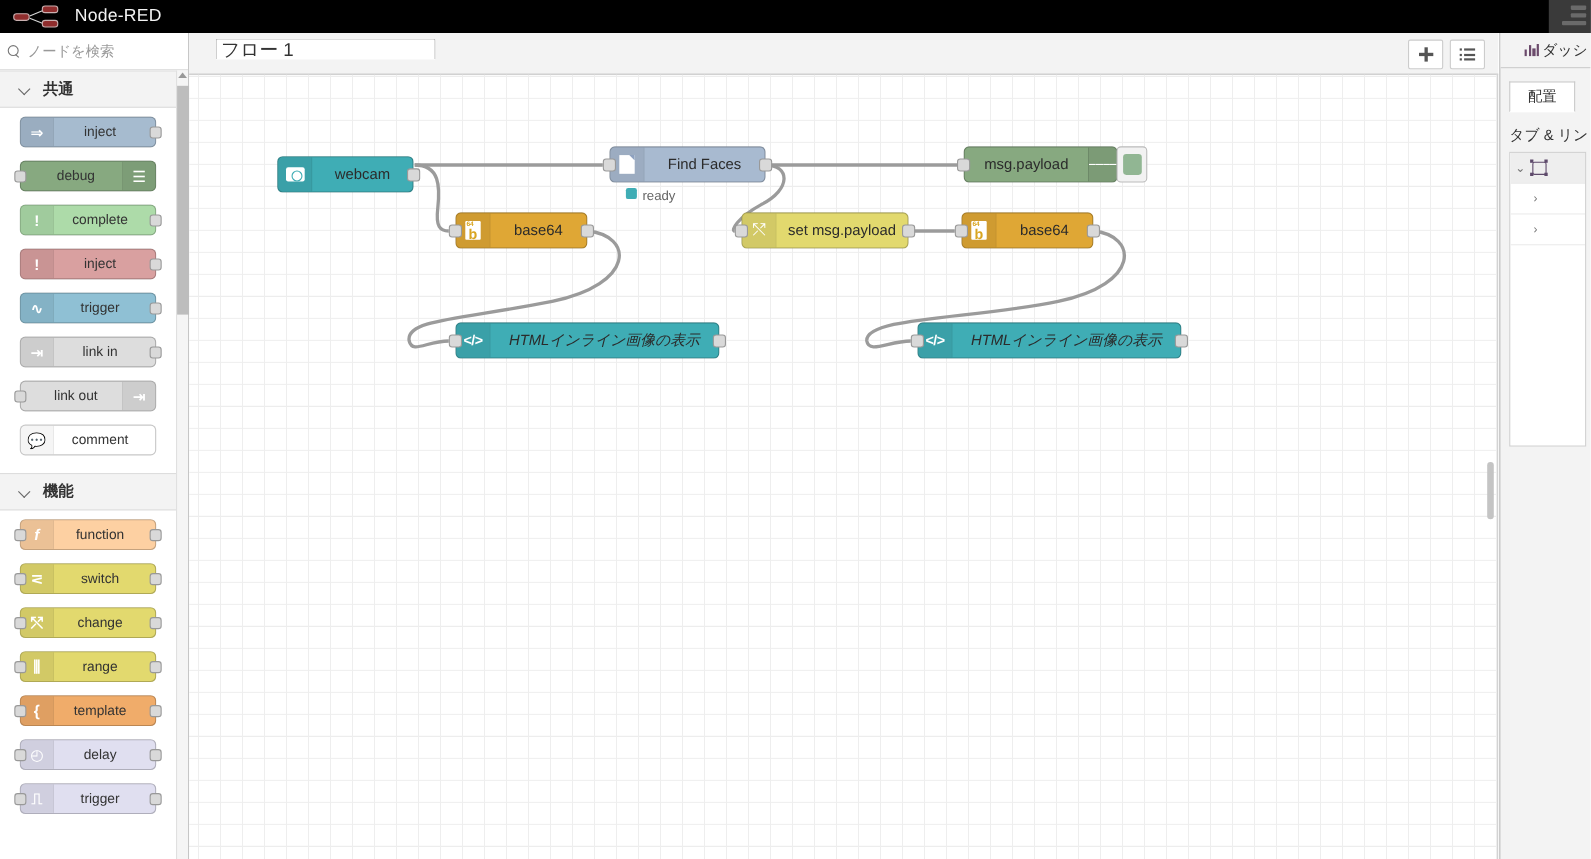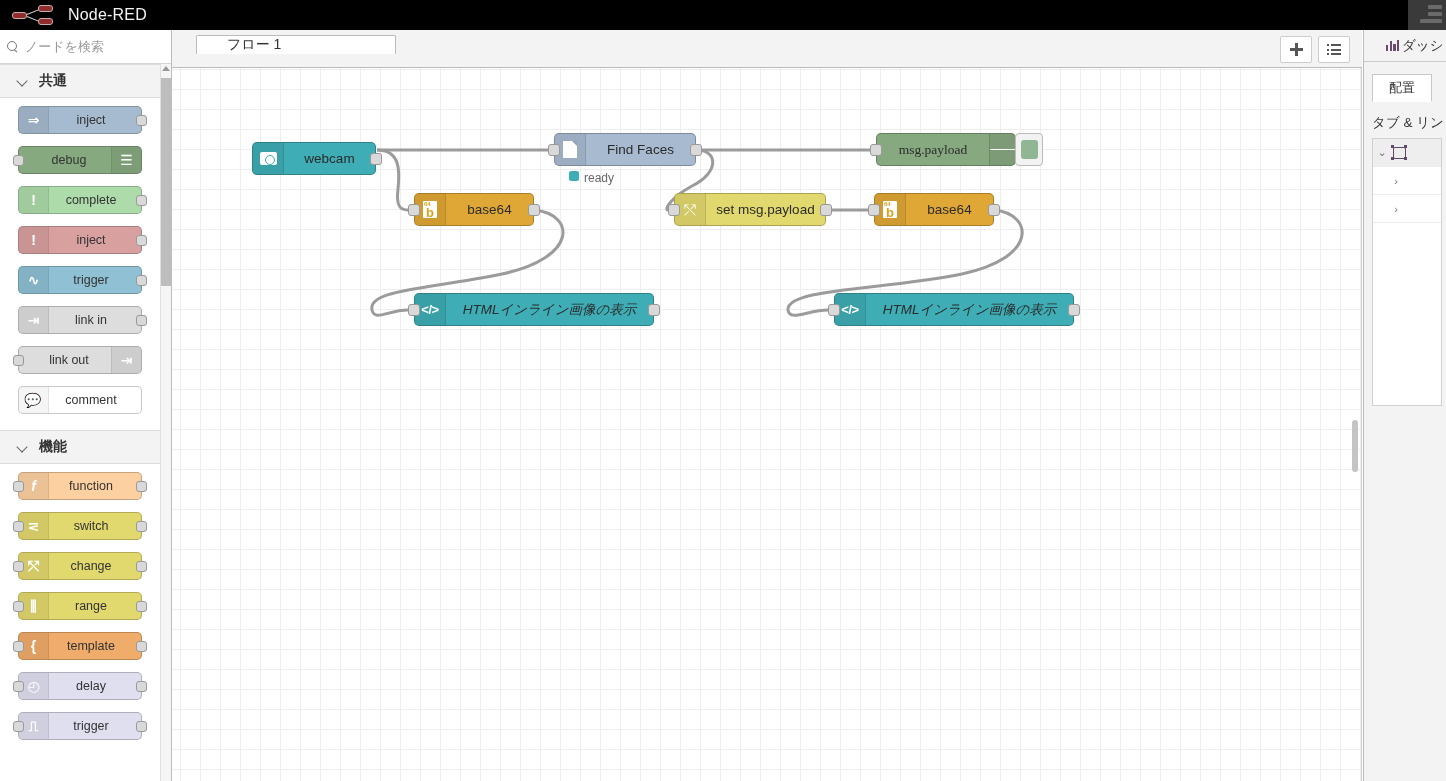--- a/index.html
+++ b/index.html
@@ -135,22 +135,22 @@
   #tabbar {
     position: absolute; top: 30px; left: 172px;
     width: 1190px; height: 38px;
     background: #f3f3f3; border-bottom: 1px solid #bbb;
   }
   #tab-flow1 {
     position: absolute; left: 24px; top: 5px;
     width: 200px; height: 19px;
     background: #fff; border: 1px solid #bbb; border-bottom: none;
     border-radius: 2px 2px 0 0;
-    display: flex; align-items: center; padding-left: 30px;
-    font-size: 14px; color: #333;
+    display: flex; align-items: center; padding-left: 4px;
+    font-size: 17px; color: #333;
   }
   .tabbtn {
     position: absolute; top: 6px; width: 32px; height: 27px;
     background: #fff; border: 1px solid #ccc; border-radius: 2px;
     display: flex; align-items: center; justify-content: center;
   }
   #tab-add { right: 50px; }
   #tab-list { right: 12px; }
   .plusicon { position: relative; width: 13px; height: 13px; }
   .plusicon::before { content:""; position:absolute; left:5px; top:0; width:3px; height:13px; background:#555; }
@@ -491,21 +491,21 @@
       </span>
     <span class="nlabel">Find Faces</span>
     <span class="nport in"></span>
     <span class="nport out"></span>
     <span class="nstatus">
       <span class="dot"></span>
       <span>ready</span>
     </span>
   </div>
 
-  <div class="node" style="left:704px; top:65px; width:140px; background:#87a980;font-family:Liberation Serif, serif;">
+  <div class="node" style="left:704px; top:65px; width:140px; background:#87a980;">
     <span class="nlabel">msg.payload</span>
     <span class="dbg-hamb">
         <i></i>
         <i></i>
         <i></i>
         <i></i>
       </span>
     <span class="nport in"></span>
     <span class="dbg-toggle">
         <span class="sq"></span>

